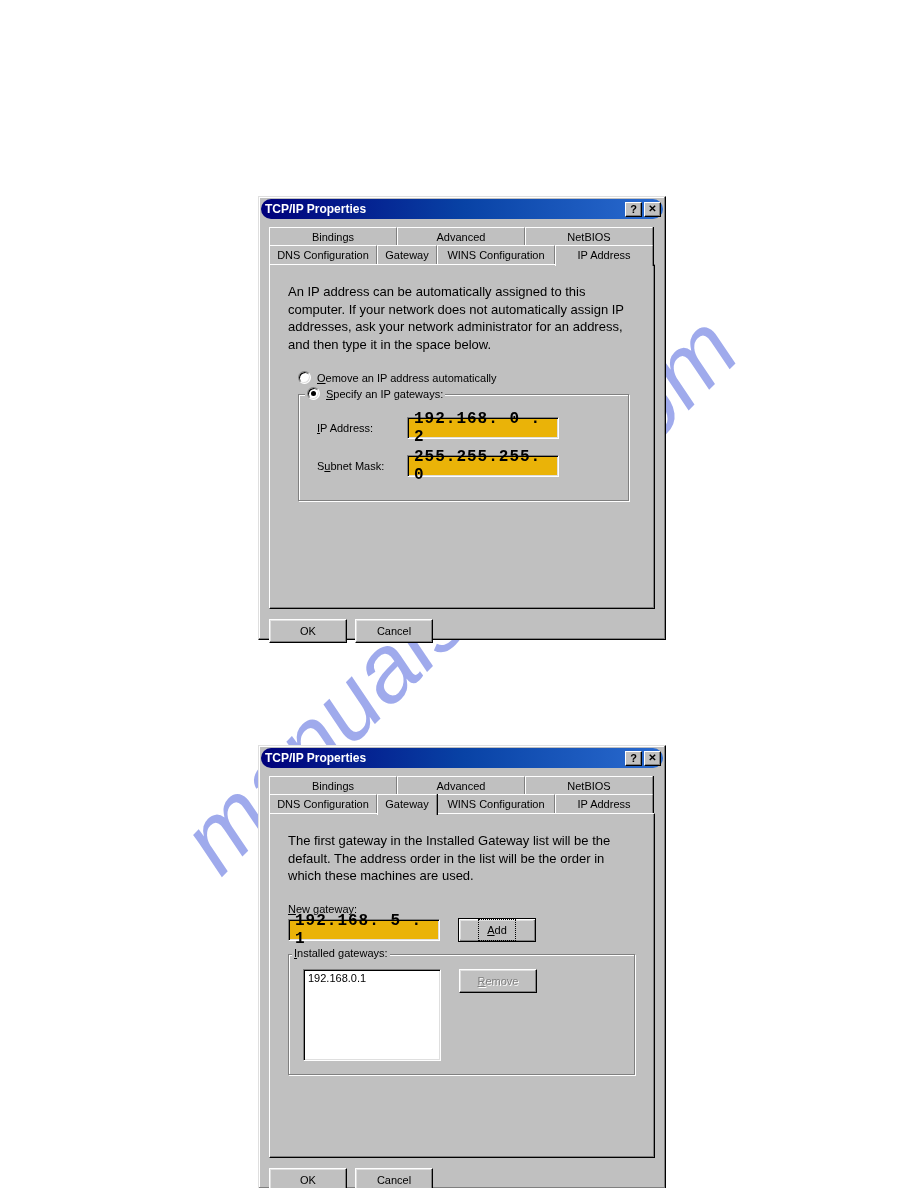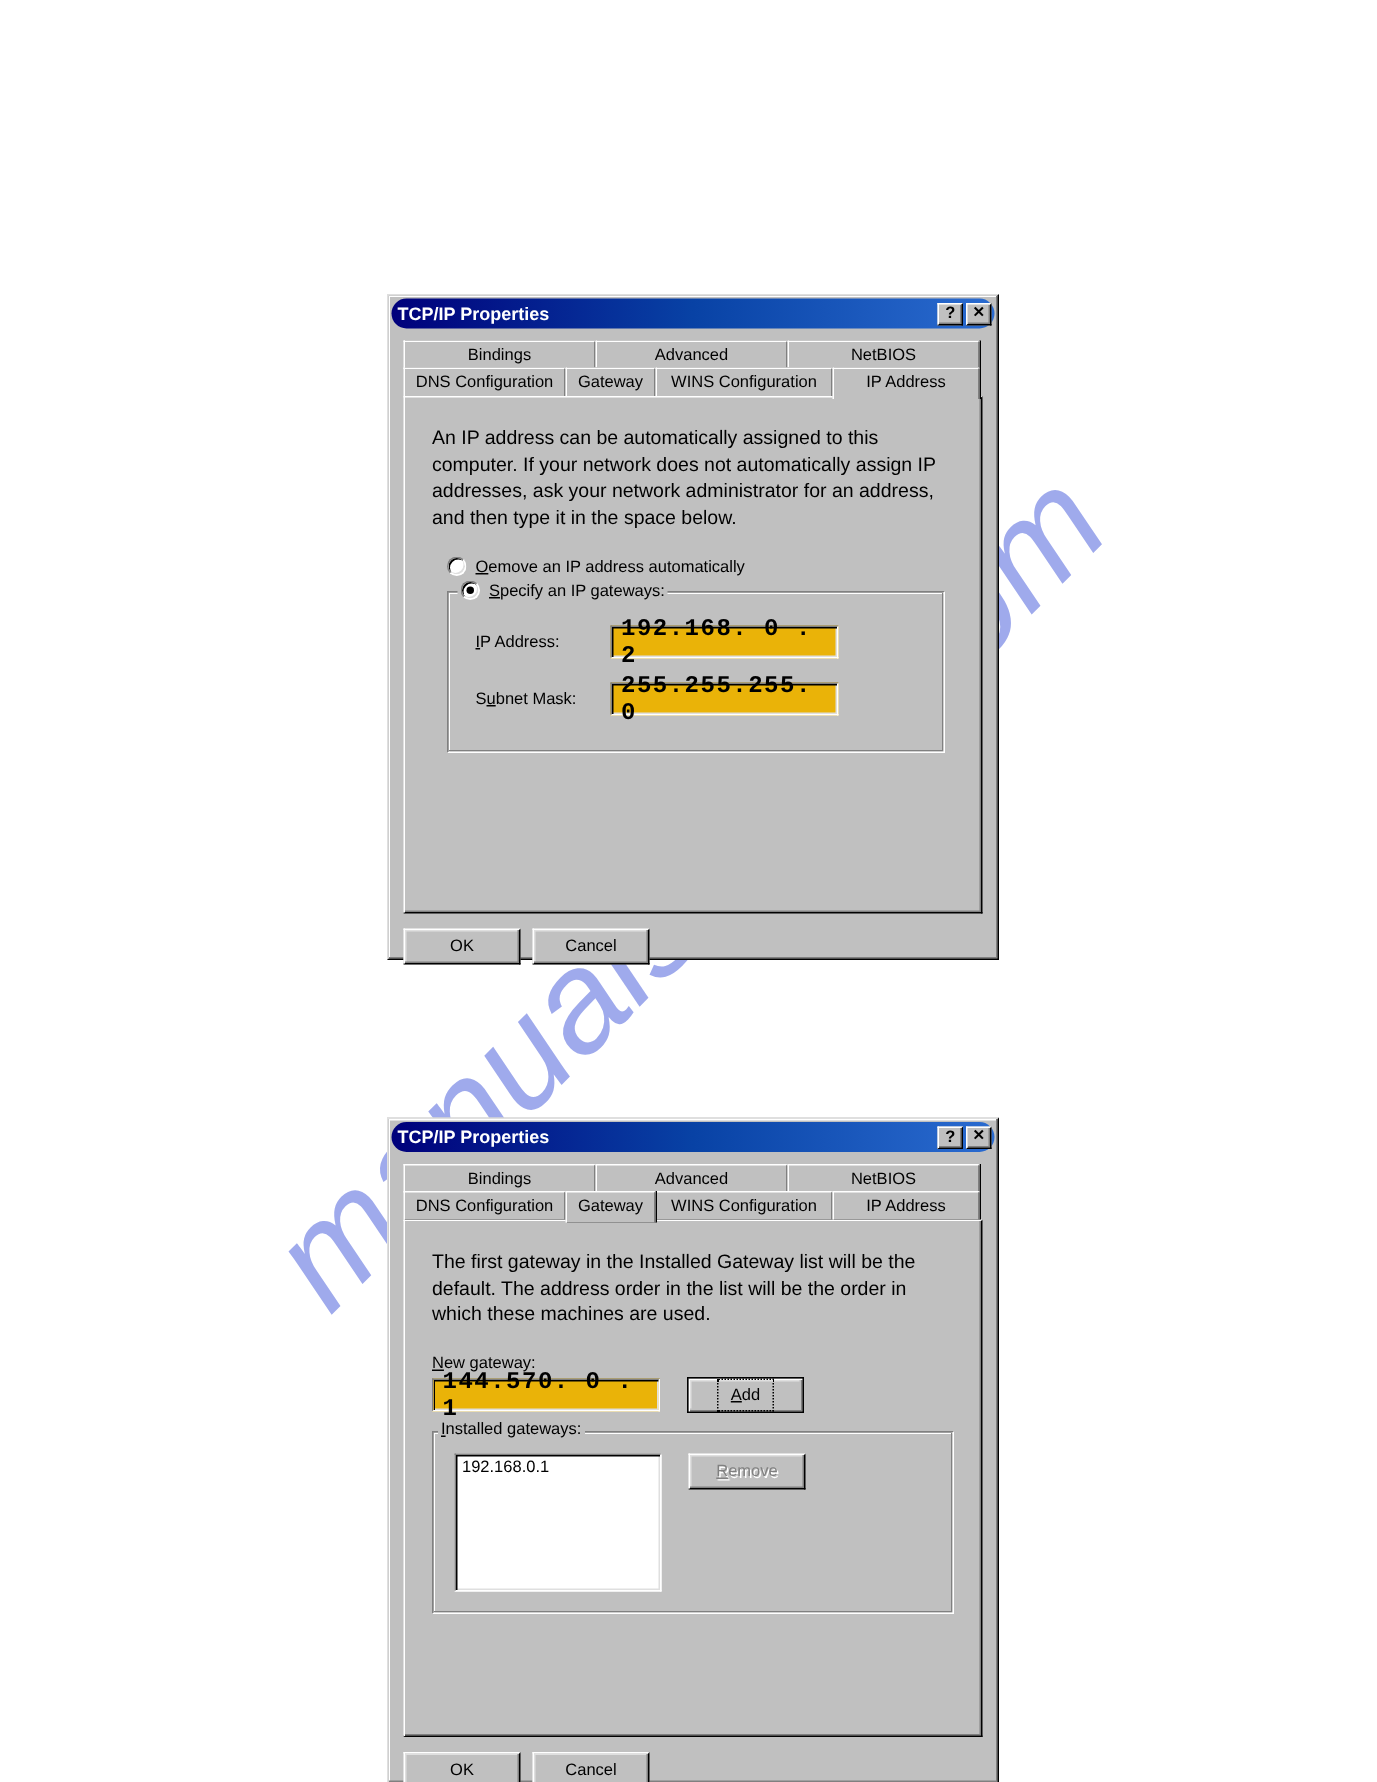--- a/index.html
+++ b/index.html
@@ -358,21 +358,21 @@
       <div class="tab" style="width:108px">DNS Configuration</div>
       <div class="tab active" style="width:60px">Gateway</div>
       <div class="tab" style="width:118px">WINS Configuration</div>
       <div class="tab" style="width:98px">IP Address</div>
     </div>
     <div class="tab-panel">
       <div class="desc">The first gateway in the Installed Gateway list will be the default. The address order in the list will be the order in which these machines are used.</div>
 
       <span class="small-label"><u>N</u>ew gateway:</span>
       <div class="gateway-row">
-        <div class="ip-entry">144.570. 0 . 1</div>
+        <div class="ip-entry">192.168. 5 . 1</div>
         <div class="win-btn focused" style="min-width:78px">
             <span class="btn-inner"><u>A</u>dd</span>
           </div>
       </div>
 
       <div class="installed-group">
         <span class="legend2"><u>I</u>nstalled gateways:</span>
         <div class="installed-row">
           <div class="listbox">
             <div>192.168.0.1</div>

